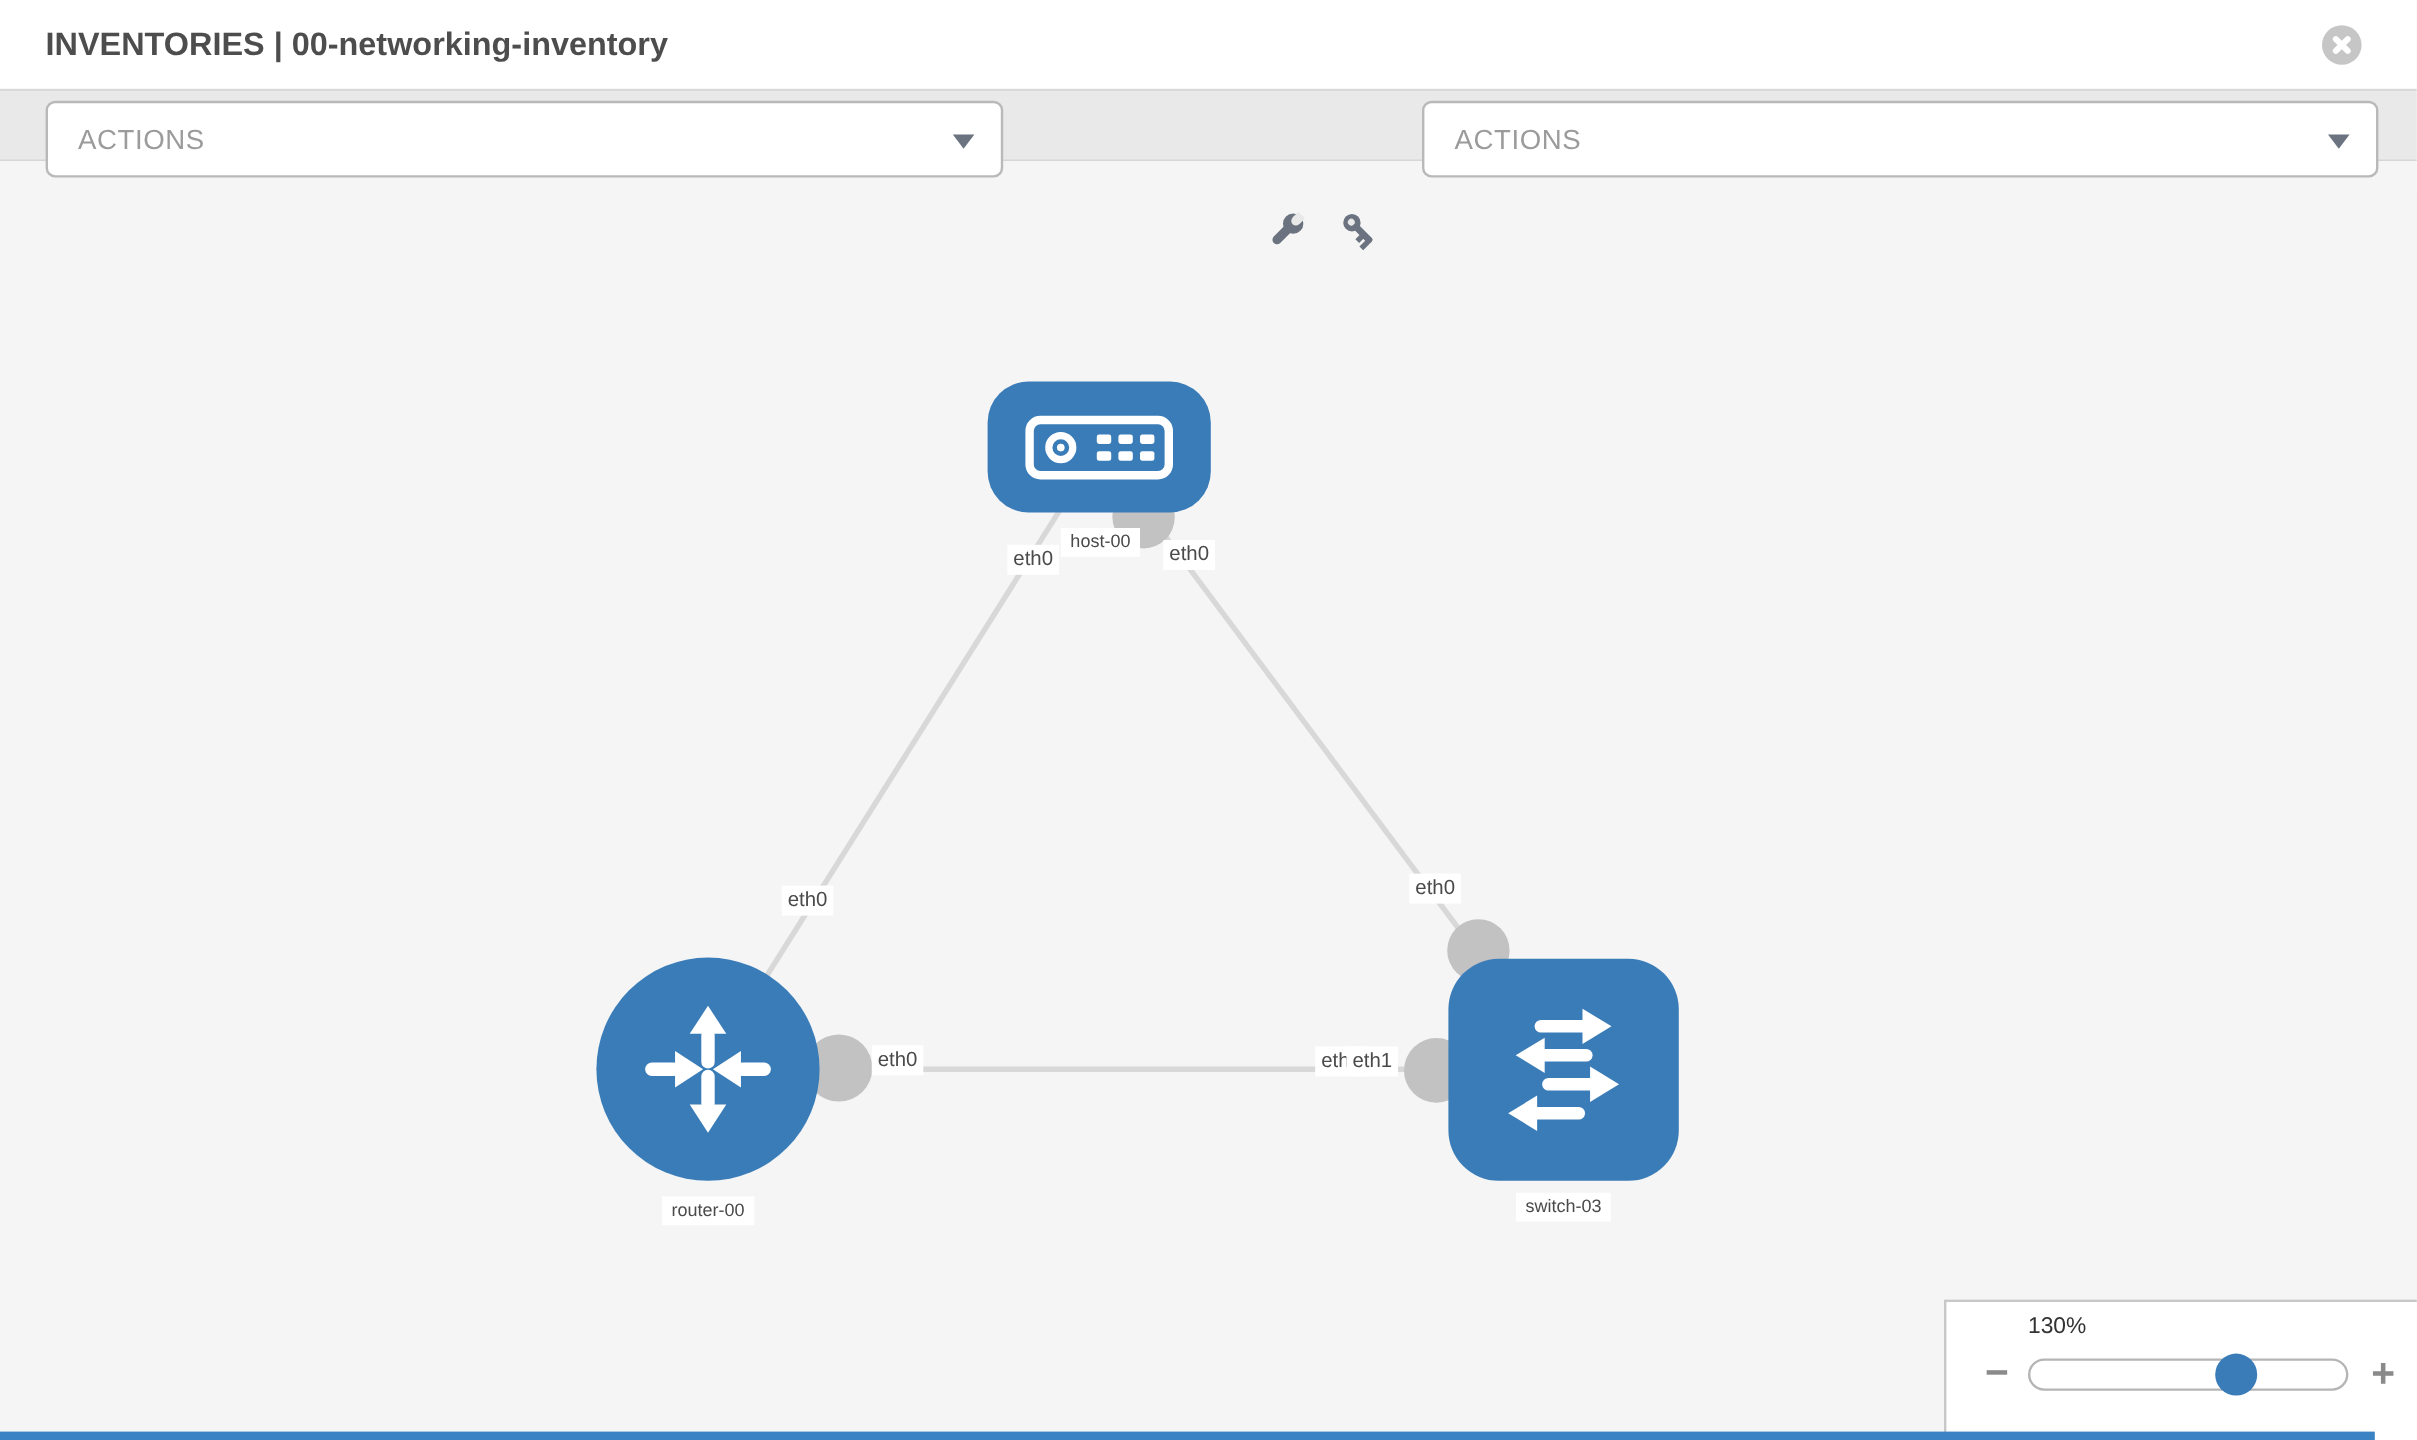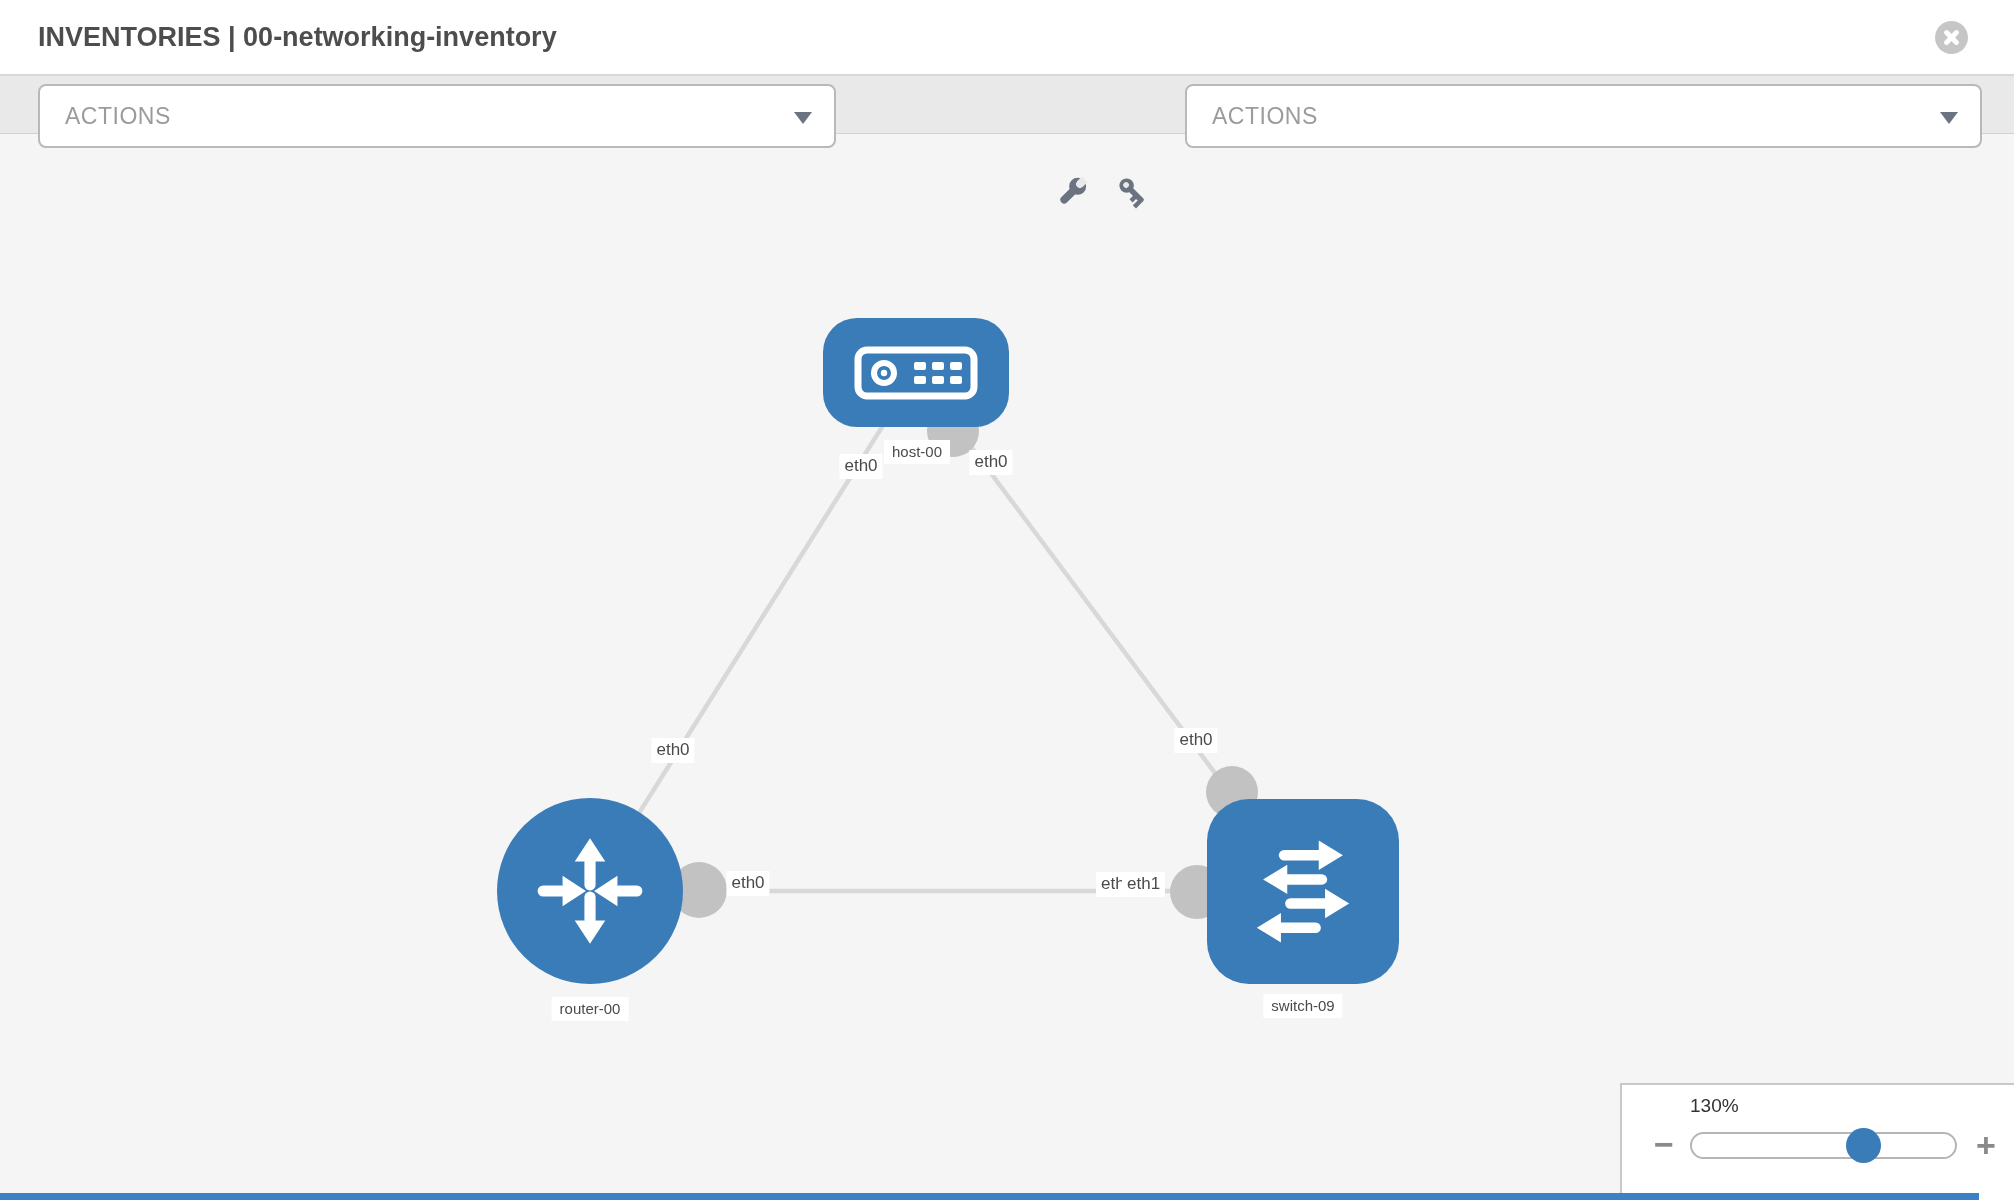--- a/index.html
+++ b/index.html
@@ -192,21 +192,21 @@
     <span class="chip" style="left:673px;  top:581px;">eth0</span>
     <span class="chip" style="left:1196px; top:571px;">eth0</span>
     <span class="chip" style="left:748px;  top:714px;">eth0</span>
 
     <span class="overlap-labels">
       <span class="chip under">eth0</span>
       <span class="chip over">eth1</span>
     </span>
 
     <span class="chip name" style="left:590px;  top:840px;text-align:center;">router-00</span>
-    <span class="chip name" style="left:1303px; top:837px;">switch-09</span>
+    <span class="chip name" style="left:1303px; top:837px;">switch-03</span>
   </div>
 
   <div class="zoom-panel">
     <div class="zoom-percent">130%</div>
     <div class="zoom-minus">−</div>
     <div class="zoom-track">
       <div class="zoom-thumb"></div>
     </div>
     <div class="zoom-plus">+</div>
   </div>

